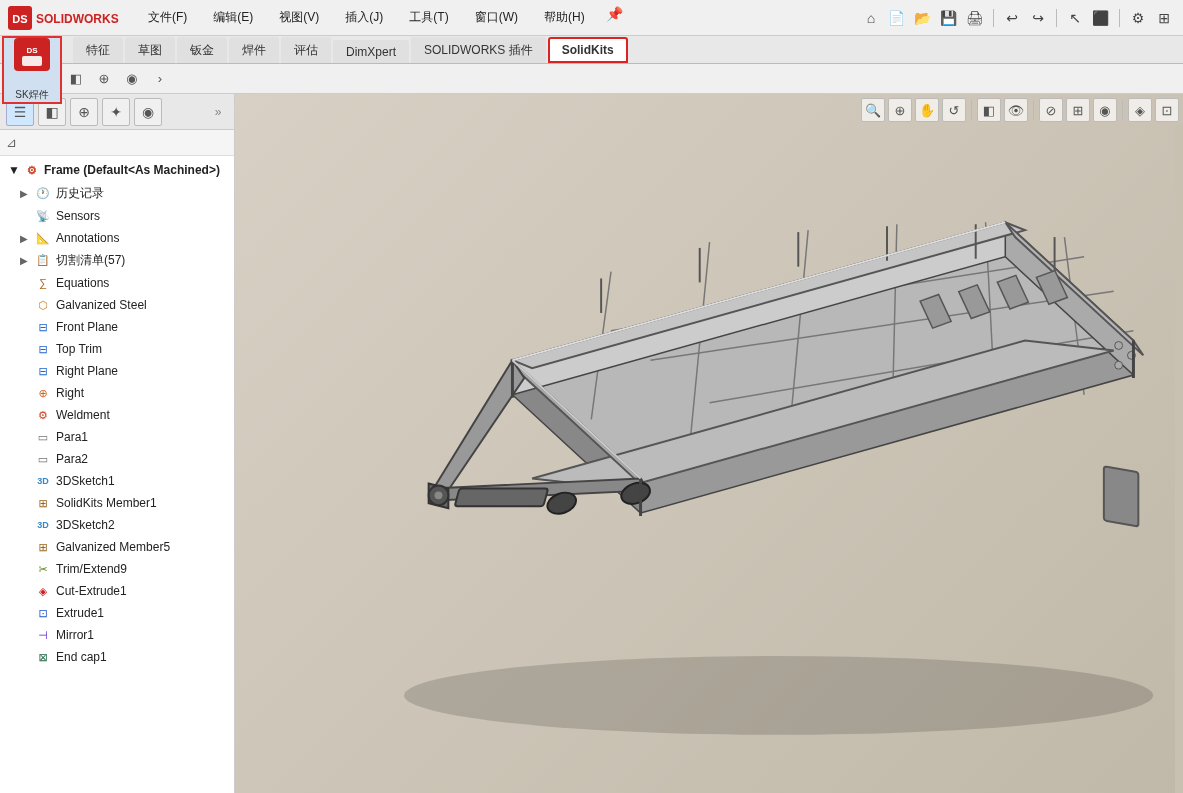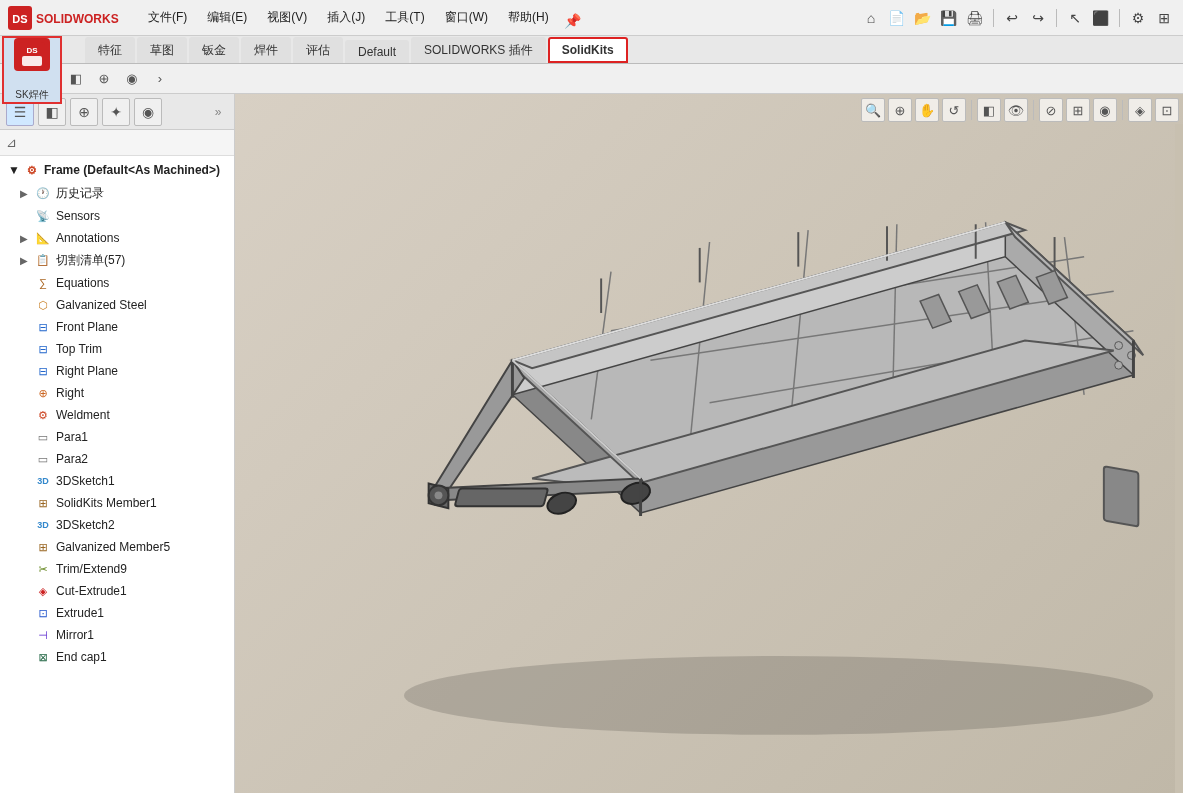--- a/index.html
+++ b/index.html
@@ -16,22 +16,22 @@
       gap: 12px;
     }
     #logo-area {
       display: flex;
       align-items: center;
       gap: 6px;
     }
 
     #menu-bar {
       display: flex;
-      align-items: flex-end;
-      gap: 4px;
+      align-items: flex-start;
+      gap: 10px;
       flex: 1;
     }
     .menu-item {
       padding: 3px 8px;
       cursor: pointer;
       border-radius: 2px;
       font-size: 12px;
       color: #222;
     }
 
@@ -74,21 +74,21 @@
       font-size: 10px; color: #333; margin-top: 17px;
     }
 
     
     #tab-bar {
       height: 28px;
       background: #e8e8e8;
       border-bottom: 1px solid #bbb;
       display: flex;
       align-items: flex-end;
-      padding-left: 20px;
+      padding-left: 8px;
       position: absolute;
       top: 36px;
       left: 0; right: 0;
     }
     .tab-item {
       padding: 4px 12px;
       cursor: pointer;
       font-size: 12px;
       color: #333;
       border: 1px solid transparent;
@@ -325,21 +325,21 @@
   <div class="app-icon-label">SK焊件</div>
 </div>
 
 <div id="tab-bar">
   <div style="width:65px;"></div>
   <div class="tab-item">特征</div>
   <div class="tab-item">草图</div>
   <div class="tab-item">钣金</div>
   <div class="tab-item">焊件</div>
   <div class="tab-item">评估</div>
-  <div class="tab-item">Default</div>
+  <div class="tab-item">DimXpert</div>
   <div class="tab-item">SOLIDWORKS 插件</div>
   <div class="tab-item highlighted">SolidKits</div>
 </div>
 
 <div id="second-toolbar">
   <div class="tb2-icon">✦</div>
   <div class="tb2-icon">☰</div>
   <div class="tb2-icon">◧</div>
   <div class="tb2-icon">⊕</div>
   <div class="tb2-icon">◉</div>

